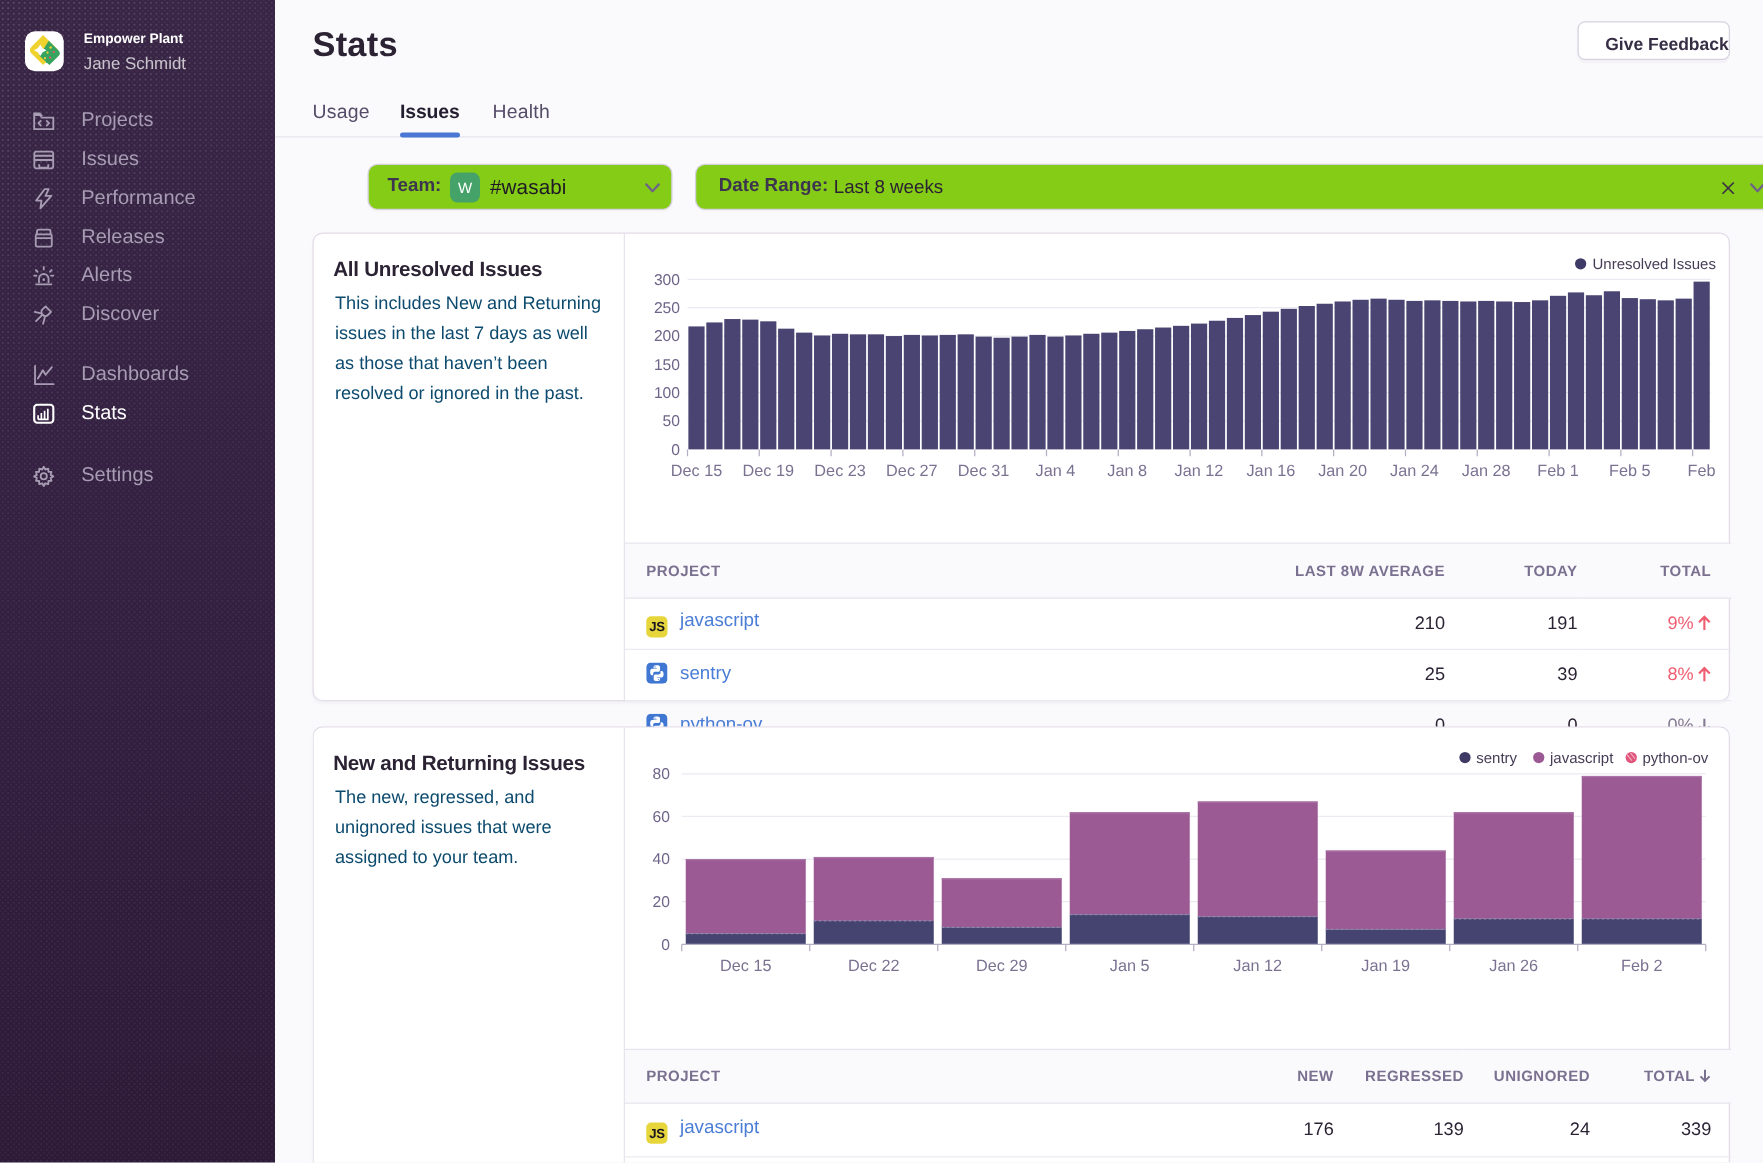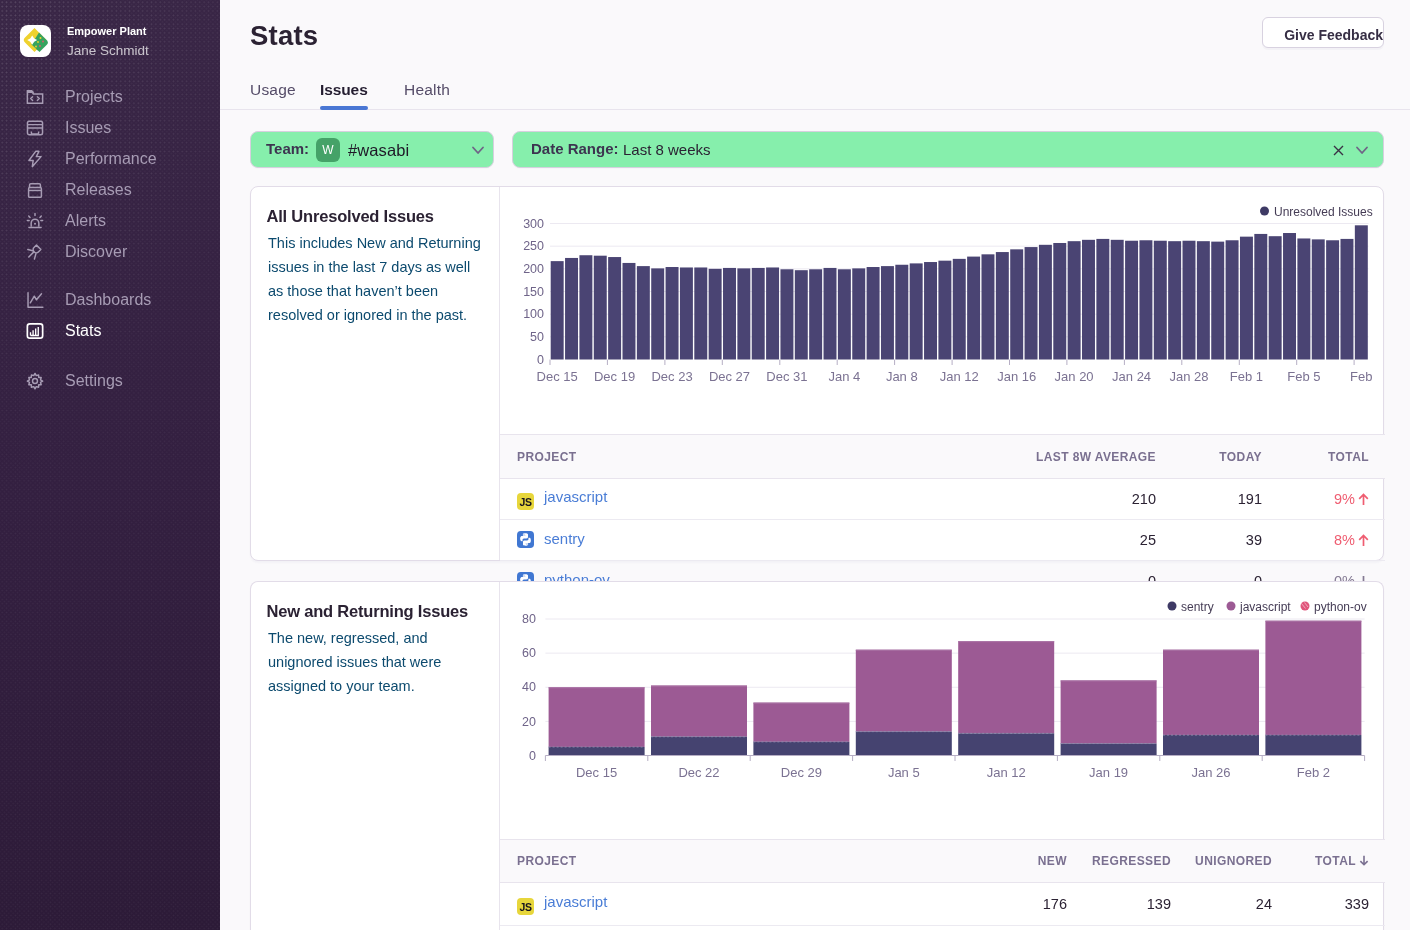--- a/index.html
+++ b/index.html
@@ -24,21 +24,21 @@
 .nav .lbl { position:absolute; left:65px; top:50%; transform:translateY(-50%); font-size:16px; color:#a79cb4; white-space:nowrap; }
 .nav .active .lbl { color:#ffffff; }
 
 h1 { position:absolute; left:250px; top:20px; font-size:27.5px; font-weight:700; color:#2b2233; letter-spacing:0.2px; }
 .feedback { position:absolute; left:1262px; top:17px; width:122px; height:31px; background:#fff; border:1px solid #d8d2e0; border-radius:6px; font-size:14px; font-weight:700; color:#362e44; text-align:right; line-height:34px; box-shadow:0 2px 1px rgba(45,0,85,0.03); }
 .tabs { position:absolute; left:220px; top:0; width:1190px; height:110px; border-bottom:1px solid #e8e4ed; }
 .tab { position:absolute; top:80.5px; font-size:15.5px; letter-spacing:0.2px; color:#554c68; }
 .tab.active { color:#241d30; font-weight:600; letter-spacing:-0.1px; }
 .tabline { position:absolute; left:320px; top:106px; width:48px; height:4px; background:#4a77d4; border-radius:2px; }
 
-.fbox { position:absolute; top:131px; height:37px; background:#86efac; border:1px solid #d6d0de; border-radius:8px; box-shadow:0 1px 1px rgba(45,0,85,0.02); }
+.fbox { position:absolute; top:131px; height:37px; background:#84cc16; border:1px solid #d6d0de; border-radius:8px; box-shadow:0 1px 1px rgba(45,0,85,0.02);margin-left:44px; }
 .flabel { font-weight:700; font-size:15px; color:#3d3450; }
 .wteam { position:absolute; left:65px; top:6px; width:24px; height:24px; background:#45a268; border-radius:6px; color:#fff; font-size:12px; font-weight:500; text-align:center; line-height:24px; }
 .chev { stroke:#6f6486; stroke-width:1.8; fill:none; stroke-linecap:round; stroke-linejoin:round; }
 
 .panel { position:absolute; left:250px; width:1134px; background:#fff; border:1px solid #e2dce8; border-radius:8px; box-shadow:0 2px 2px rgba(45,0,85,0.03); }
 .pleft { position:absolute; left:0; top:0; width:249px; bottom:0; border-right:1px solid #e8e4ed; }
 .ptitle { position:absolute; left:15.5px; top:19.5px; font-size:16.5px; font-weight:600; color:#2b2233; white-space:nowrap; letter-spacing:-0.2px; }
 .pdesc { position:absolute; left:17px; top:44px; width:220px; font-size:14.5px; line-height:24px; color:#0c4a6e; }
 .ax { font-size:12.5px; fill:#6f6489; font-family:"Liberation Sans",sans-serif; }
 .ax2 { font-size:13px; fill:#7b7292; font-family:"Liberation Sans",sans-serif; }
@@ -143,21 +143,21 @@
         <span class="lbl">Settings</span>
       </div>
  </div>
 </div>
 
 <h1>Stats</h1>
 <div class="feedback">Give Feedback</div>
 <div class="tabs"></div>
 <span class="tab" style="left:250px;">Usage</span>
 <span class="tab active" style="left:320px;">Issues</span>
-<span class="tab" style="left:404px;text-align:center;">Health</span>
+<span class="tab" style="left:394px;text-align:center;">Health</span>
 <div class="tabline"></div>
 
 <div class="fbox" style="left:250px; width:244px;">
   <span class="flabel" style="position:absolute;left:15px;top:8px;">Team:</span>
   <span class="wteam">W</span>
   <span style="position:absolute;left:97px;top:8.5px;font-size:16.5px;font-weight:500;letter-spacing:0.1px;color:#1f1827;">#wasabi</span>
   <svg class="abs" style="left:220px;top:14px;" width="14" height="9" viewBox="0 0 14 9">
       <path class="chev" d="M2 1.5 L7 7 L12 1.5"></path>
     </svg>
 </div>

